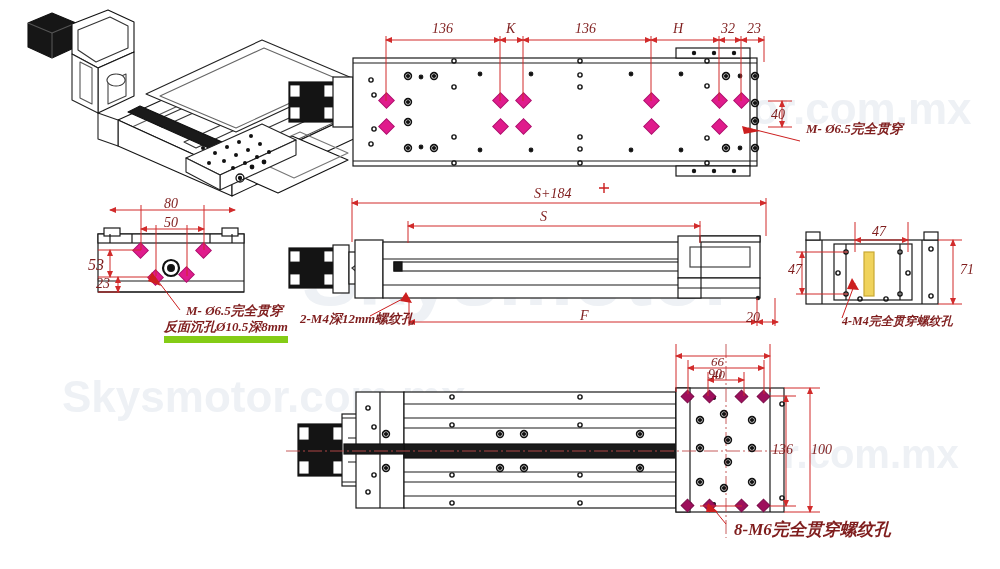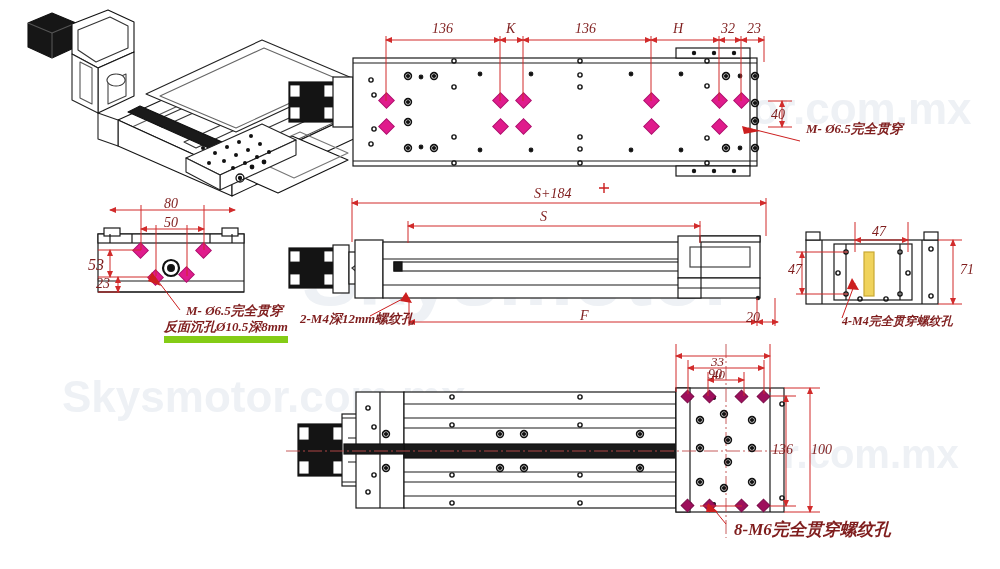--- a/index.html
+++ b/index.html
@@ -483,21 +483,21 @@
   <div class="dim" style="left:534px;top:186px;font-size:14px;">S+184</div>
   <div class="dim" style="left:540px;top:209px;font-size:14px;">S</div>
   <div class="dim" style="left:580px;top:308px;font-size:14px;">F</div>
   <div class="dim" style="left:746px;top:310px;font-size:14px;">20</div>
 
   <div class="dim" style="left:872px;top:224px;font-size:14px;">47</div>
   <div class="dim" style="left:788px;top:262px;font-size:14px;">47</div>
   <div class="dim" style="left:960px;top:262px;font-size:14px;">71</div>
 
   <div class="dim" style="left:708px;top:341px;font-size:14px;margin-top:26px;">90</div>
-  <div class="dim" style="left:711px;top:354px;font-size:13px;">33</div>
+  <div class="dim" style="left:711px;top:354px;font-size:13px;">66</div>
   <div class="dim" style="left:712px;top:367px;font-size:13px;">40</div>
   <div class="dim" style="left:772px;top:442px;font-size:14px;">136</div>
   <div class="dim" style="left:811px;top:442px;font-size:14px;">100</div>
 
   <div class="note" style="left:806px;top:120px;font-size:13px;">M- Ø6.5完全贯穿</div>
 
   <div class="note" style="left:186px;top:302px;font-size:13px;">M- Ø6.5完全贯穿</div>
   <div class="note" style="left:164px;top:318px;font-size:13px;border-bottom:7px solid #84cc16;">反面沉孔Ø10.5深8mm</div>
 
   <div class="note" style="left:300px;top:310px;font-size:13px;">2-M4深12mm螺纹孔</div>

